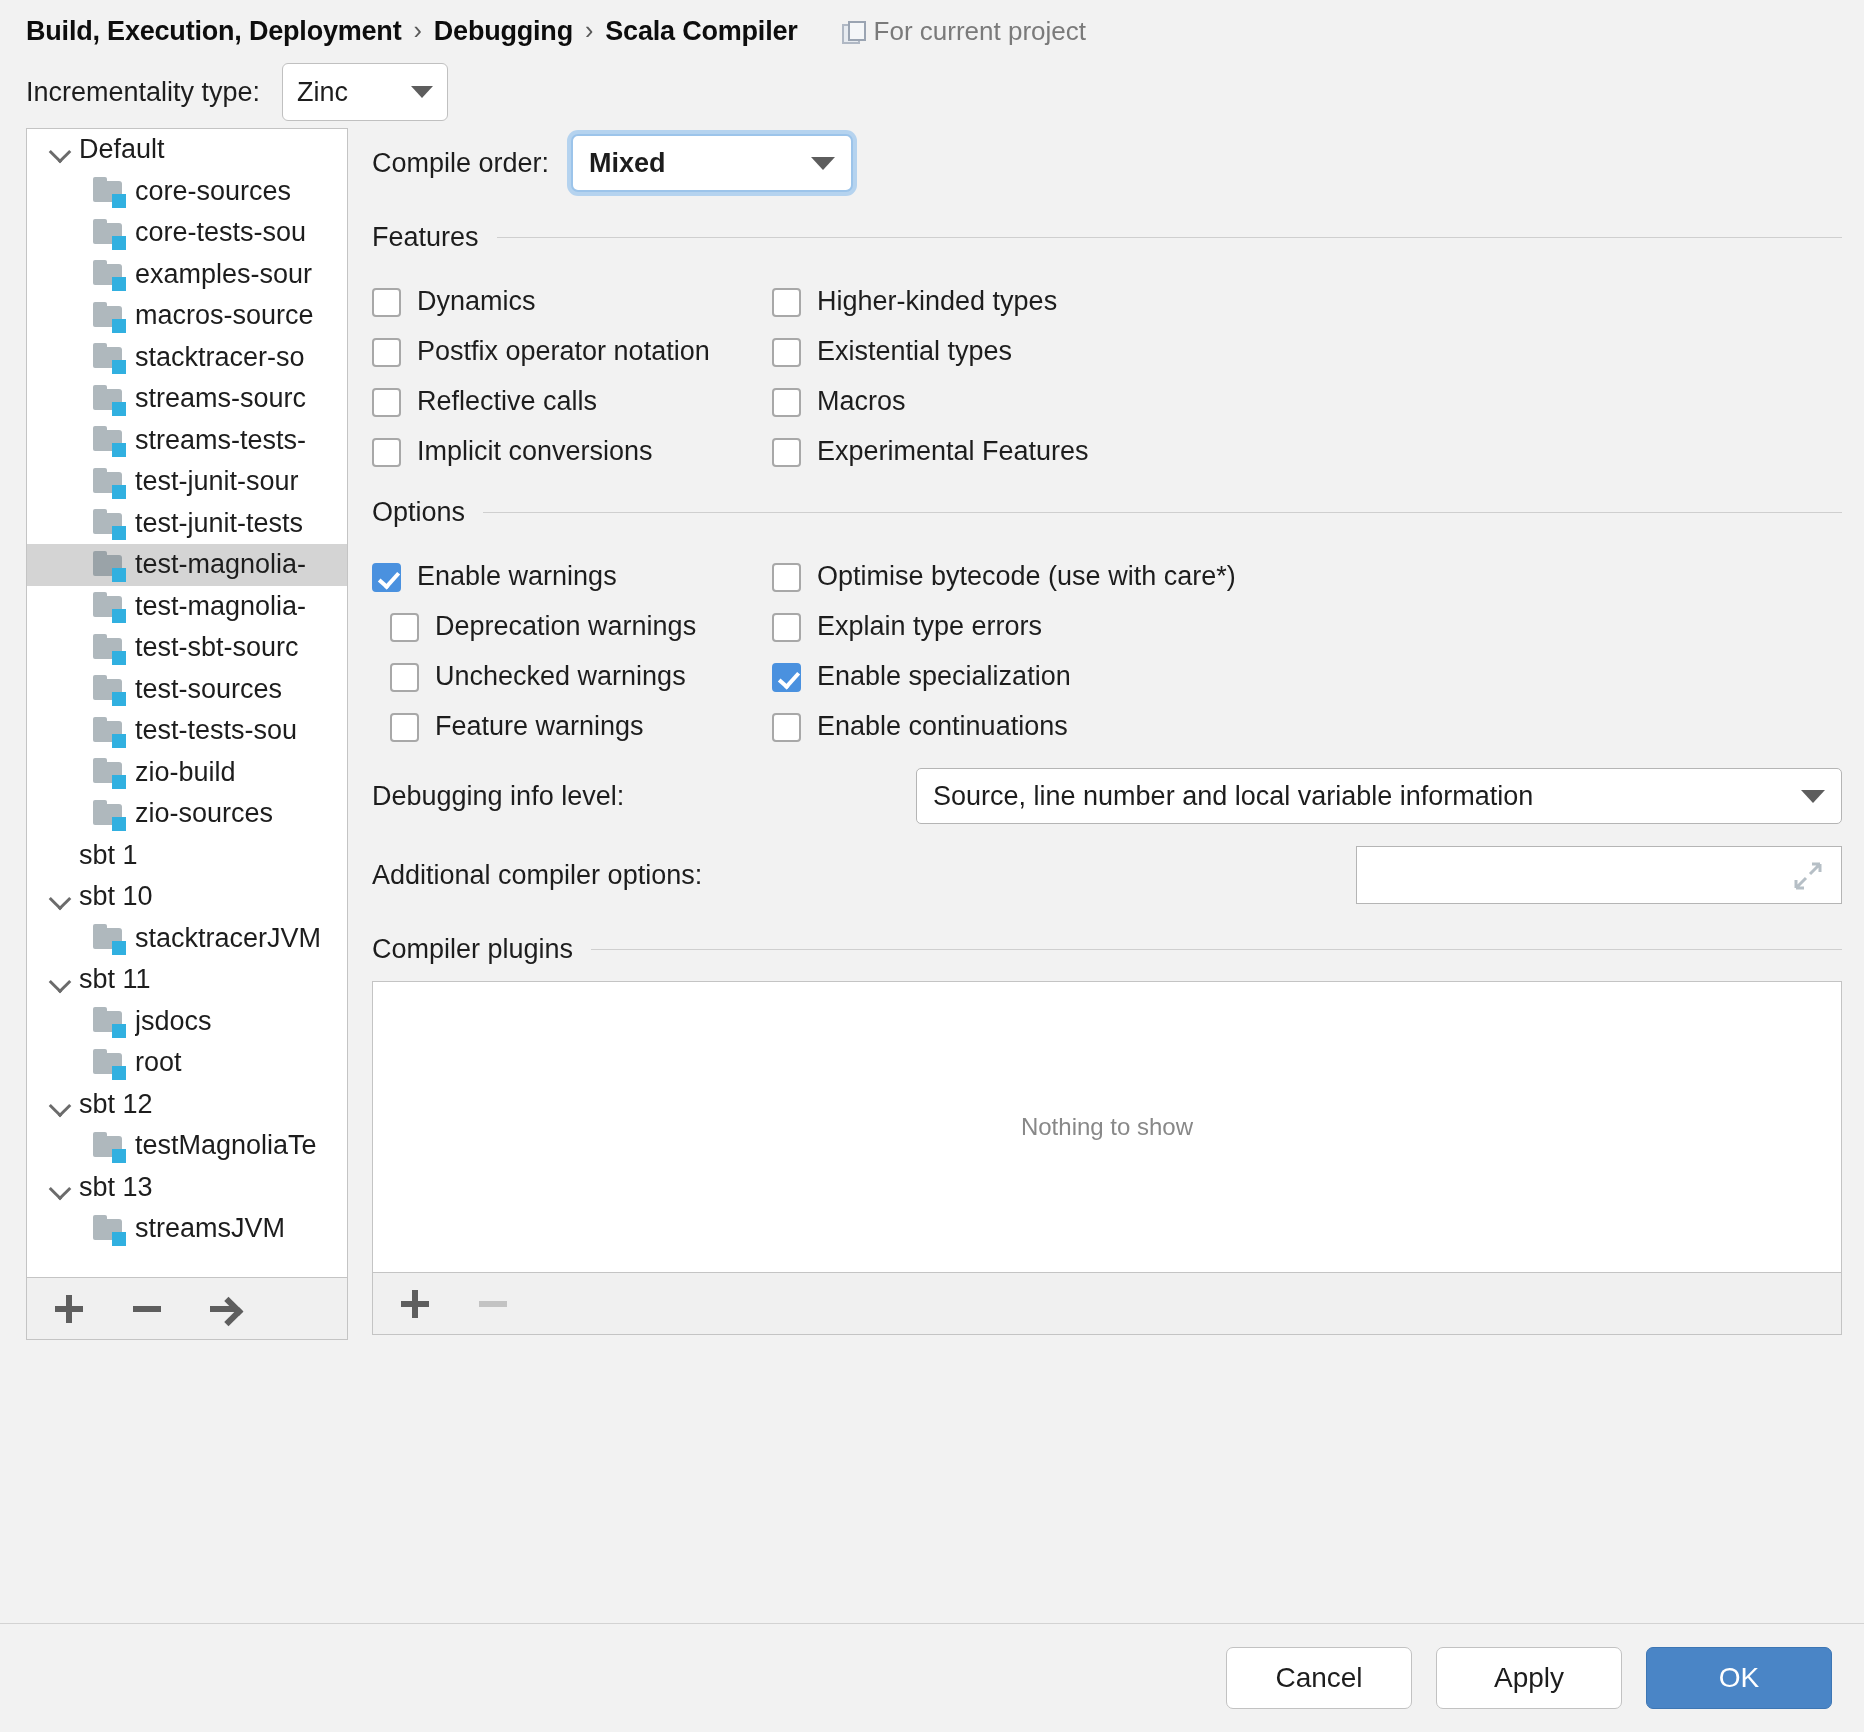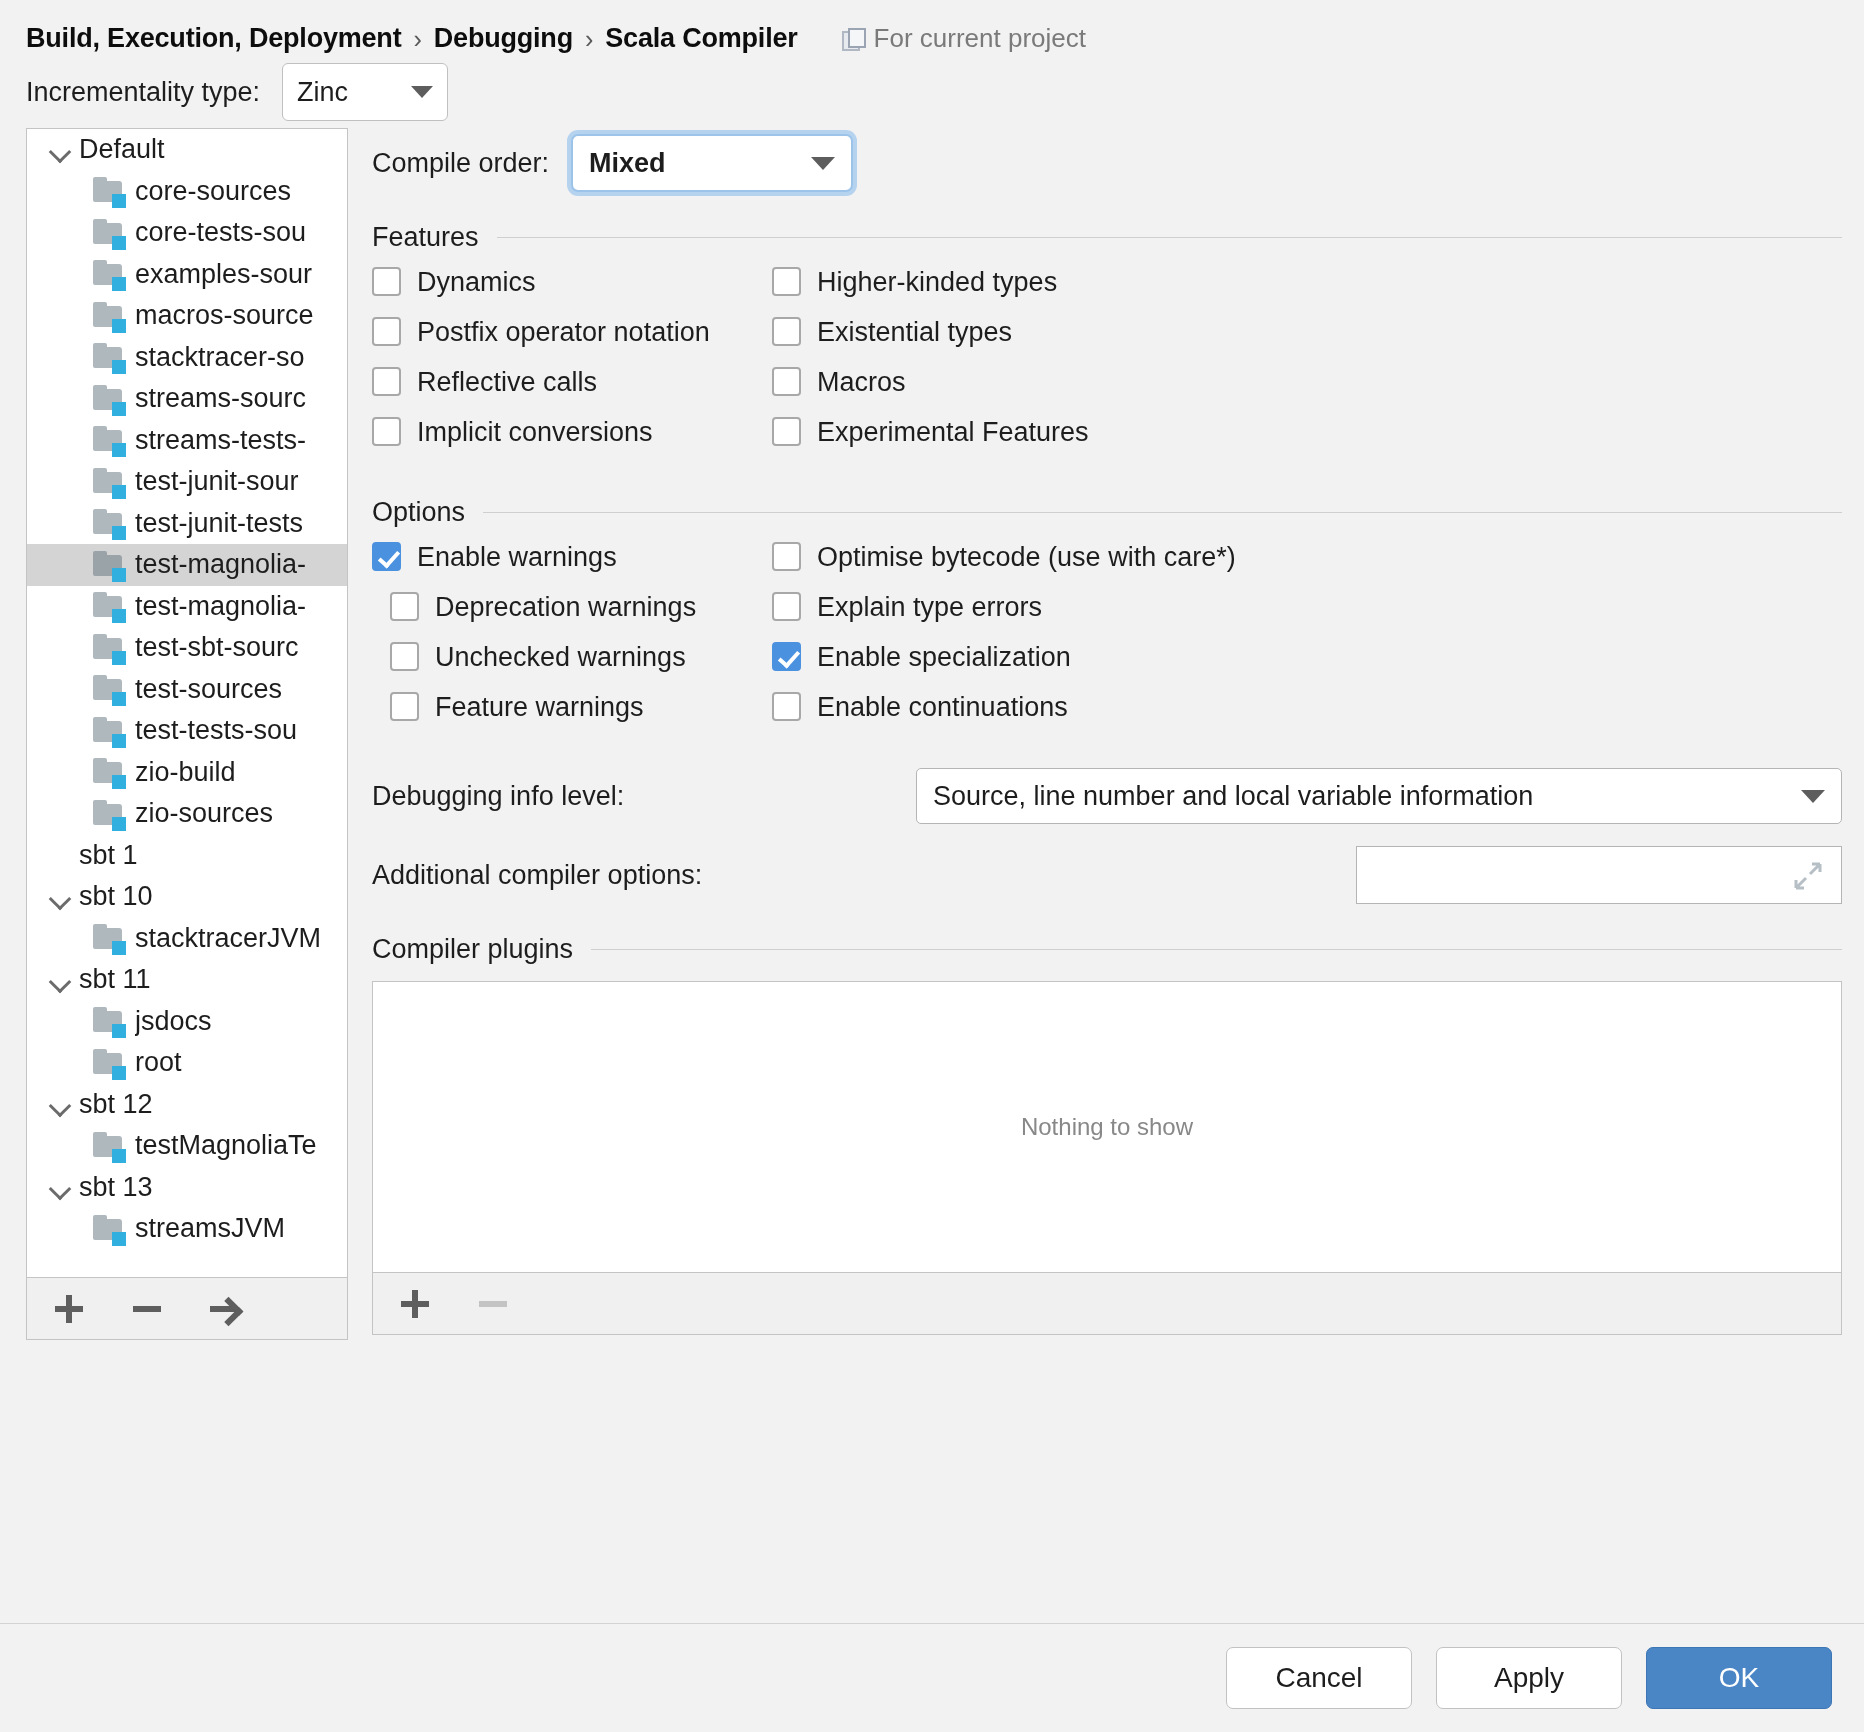--- a/index.html
+++ b/index.html
@@ -16,21 +16,21 @@
     width: 1864px; height: 1732px;
     background: #f2f2f2;
     display: flex;
     flex-direction: column;
   }
 
   
   .breadcrumb-row {
     padding: 16px 0 4px 26px;
     display: flex;
-    align-items: flex-end;
+    align-items: flex-start;
     height: 58px;
   }
   .crumb {
     font-size: 27px;
     font-weight: bold;
     color: #0d0d0d;
     letter-spacing: -0.2px;
   }
   .crumb-sep {
     font-size: 25px;
@@ -218,21 +218,21 @@
   .section-title { font-size: 27px; color: #1d1d1d; white-space: nowrap; }
   .section-line { flex: 1; height: 1px; background: #cfcfcf; }
 
   .check-grid {
     display: grid;
     grid-template-columns: 400px 1fr;
     row-gap: 0px;
     margin-top: 14px;
   }
   .cb-row {
-    display: flex; align-items: flex-start;
+    display: flex; align-items: flex-end;
     height: 50px;
     font-size: 27px;
     gap: 16px;
   }
   .cb-row.sub { padding-left: 18px; }
   .cbox {
     width: 29px; height: 29px; min-width: 29px;
     border: 2px solid #a8a8a8;
     border-radius: 4px;
     background: #fff;

